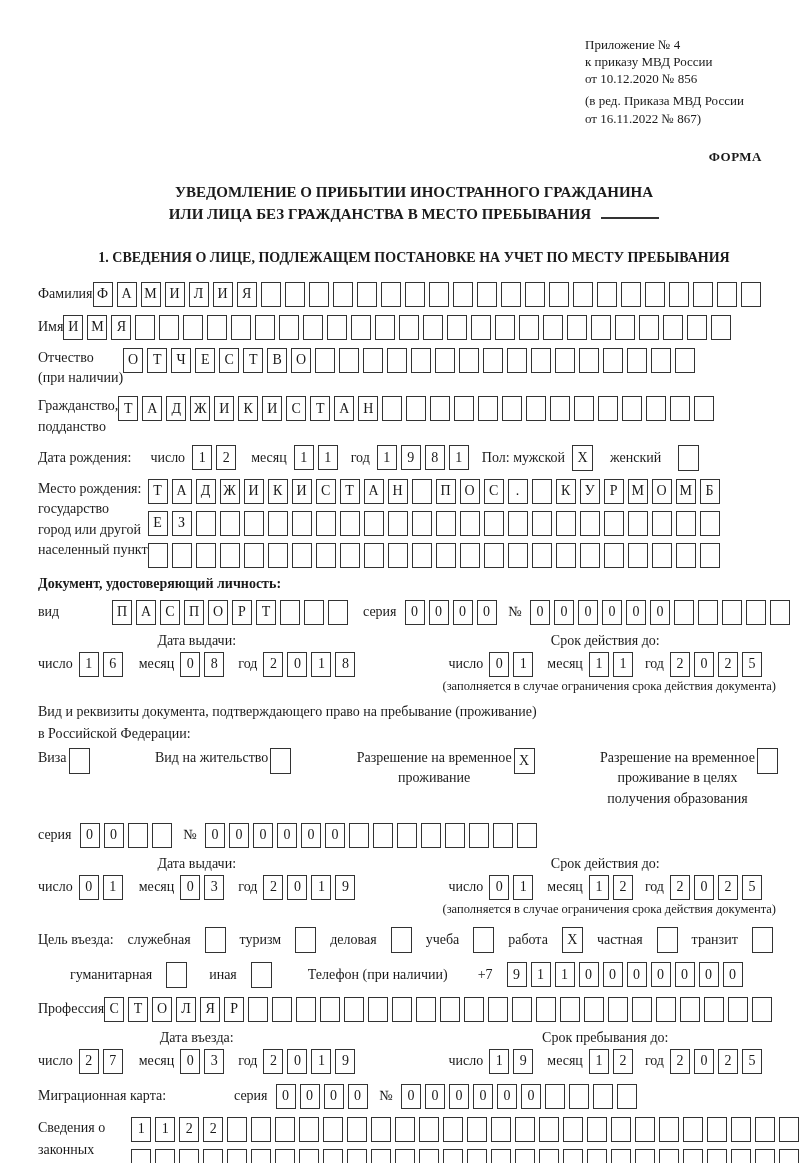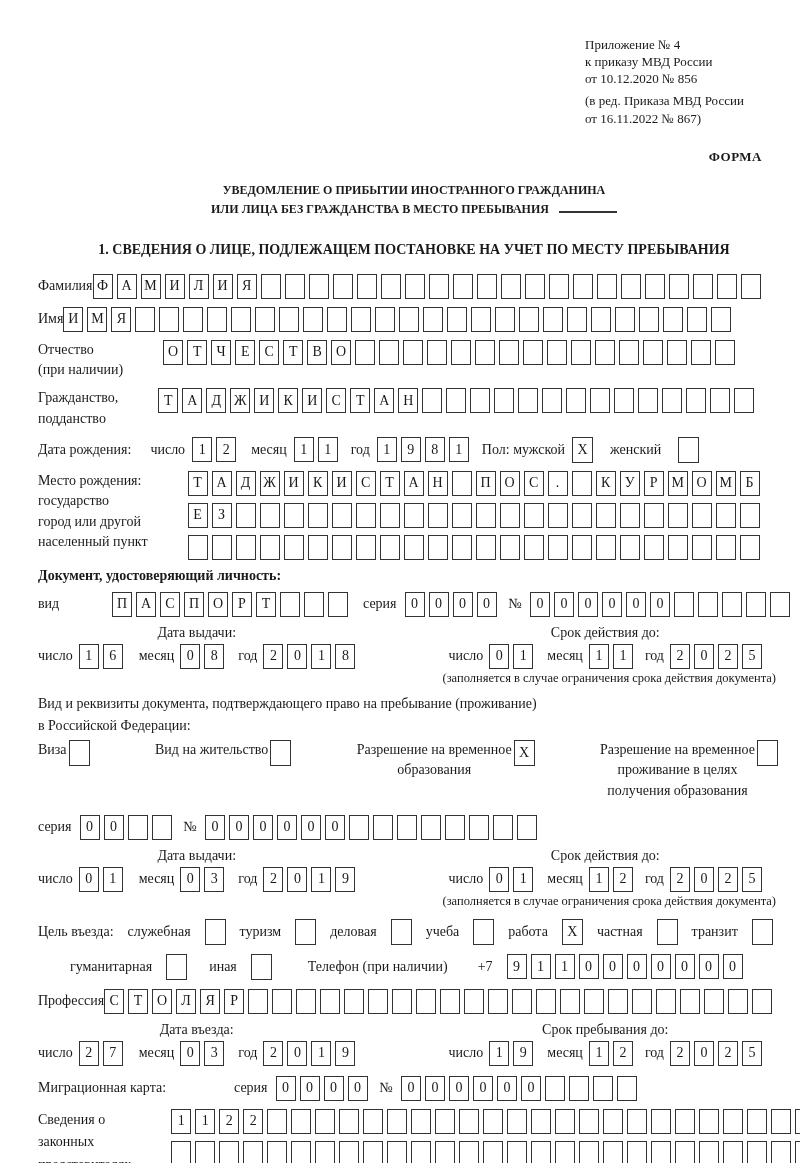--- a/index.html
+++ b/index.html
@@ -3,32 +3,32 @@
 <meta charset="utf-8">
 <style>
   html,body{margin:0;padding:0;background:#fff;}
   body{width:800px;height:1163px;overflow:hidden;color:#1a1a1a;
        font-family:"Liberation Serif","DejaVu Serif",serif;font-size:14px;}
   .page{padding:36px 10px 0 38px;}
   
   .appendix{margin-left:auto;width:205px;font-size:13px;line-height:1.32;}
   .appendix .gap{height:5px;}
   .forma{text-align:right;font-weight:bold;padding-right:28px;margin-top:22px;font-size:13px;letter-spacing:.5px;}
-  .title{text-align:center;font-weight:bold;font-size:12px;line-height:1.5;margin-top:16px;}
+  .title{text-align:center;font-weight:bold;font-size:15px;line-height:1.5;margin-top:16px;}
   .title .uline{display:inline-block;width:58px;border-bottom:2px solid #333;height:12px;margin-left:10px;}
   .sec-heading{text-align:center;font-weight:bold;font-size:14px;margin:24px 0 16px 0;}
   
   .cells{display:flex;gap:4px;flex-wrap:nowrap;}
   .cell{box-sizing:border-box;flex:0 0 20px;width:20px;height:25px;border:1.5px solid #333;
         display:flex;align-items:center;justify-content:center;font-size:14px;background:#fff;}
   .checkbox{box-sizing:border-box;width:21px;height:26px;border:1.5px solid #333;display:inline-flex;
         align-items:center;justify-content:center;font-size:14px;flex:0 0 auto;background:#fff;}
   .frow{display:flex;align-items:center;margin-bottom:8px;}
   .frow .lbl{flex:0 0 auto;}
-  .top{align-items:flex-start;gap:40px;}
+  .top{align-items:flex-start;}
   .lblcol{line-height:1.45;}
   .w94{flex:0 0 94px;} .w140{flex:0 0 140px;} .w165{flex:0 0 165px;} .w75{flex:0 0 77px;}
   .stack{display:flex;flex-direction:column;gap:7px;}
   .doc-heading{font-weight:bold;margin:4px 0 8px 0;}
   
   .dates{display:flex;justify-content:space-between;padding-right:28px;margin-bottom:2px;}
   .dgroup .dtitle{text-align:center;margin-bottom:3px;}
   .dline{display:flex;align-items:center;gap:6px;}
   .note{font-size:12.5px;text-align:right;padding-right:14px;margin:2px 0 10px 0;}
   .plain{margin-bottom:4px;}
@@ -408,21 +408,21 @@
       <span class="olbl">Виза</span>
       <span class="checkbox"></span>
     </div>
     <div class="opt">
       <span class="olbl">Вид на жительство</span>
       <span class="checkbox"></span>
     </div>
     <div class="opt">
       <span class="olbl">
         <div>Разрешение на временное</div>
-        <div>образования</div>
+        <div>проживание</div>
       </span>
       <span class="checkbox">X</span>
     </div>
     <div class="opt">
       <span class="olbl">
         <div>Разрешение на временное</div>
         <div>проживание в целях</div>
         <div>получения образования</div>
       </span>
       <span class="checkbox"></span>

